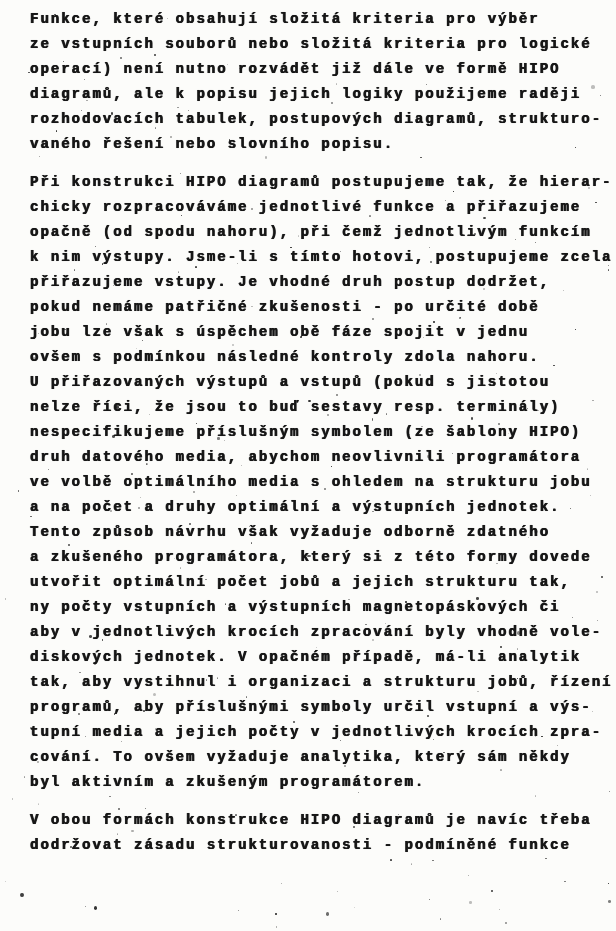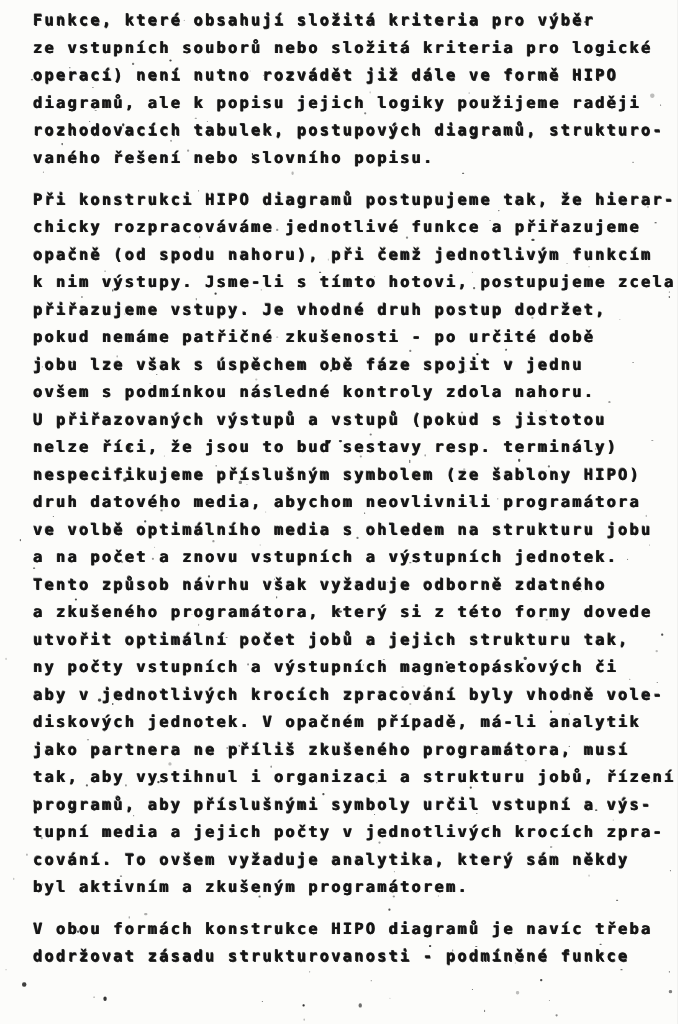--- a/index.html
+++ b/index.html
@@ -21,20 +21,21 @@
     top: 7px;
     right: 4px;
     font-family: "DejaVu Sans Mono", monospace;
     font-weight: 700;
     font-size: 14px;
     letter-spacing: 2px;
     color: var(--ink, #161616);
   }
   .para {
     margin: 0 0 13px 0;
+    font-family: Liberation Mono, monospace;
   }
   .line {
     height: 25px;
     line-height: 25px;
     white-space: pre;
     
     text-shadow:
       0.5px 0.3px 0 rgba(15,15,15,0.85),
       -0.4px -0.2px 0.4px rgba(15,15,15,0.55),
       0 0 0.7px rgba(0,0,0,0.45);
@@ -70,28 +71,27 @@
         <div class="line">k nim výstupy. Jsme-li s tímto hotovi, postupujeme zcela</div>
         <div class="line">přiřazujeme vstupy. Je vhodné druh postup dodržet,</div>
         <div class="line">pokud nemáme patřičné zkušenosti - po určité době</div>
         <div class="line">jobu lze však s úspěchem obě fáze spojit v jednu</div>
         <div class="line">ovšem s podmínkou následné kontroly zdola nahoru.</div>
         <div class="line">U přiřazovaných výstupů a vstupů (pokud s jistotou</div>
         <div class="line">nelze říci, že jsou to buď sestavy resp. terminály)</div>
         <div class="line">nespecifikujeme příslušným symbolem (ze šablony HIPO)</div>
         <div class="line">druh datového media, abychom neovlivnili programátora</div>
         <div class="line">ve volbě optimálního media s ohledem na strukturu jobu</div>
-        <div class="line">a na počet a znovu vstupních a výstupních jednotek.</div>
+        <div class="line">a na počet a druhy optimální a výstupních jednotek.</div>
         <div class="line">Tento způsob návrhu však vyžaduje odborně zdatného</div>
         <div class="line">a zkušeného programátora, který si z této formy dovede</div>
         <div class="line">utvořit optimální počet jobů a jejich strukturu tak,</div>
         <div class="line">ny počty vstupních a výstupních magnetopáskových či</div>
         <div class="line">aby v jednotlivých krocích zpracování byly vhodně vole-</div>
         <div class="line">diskových jednotek. V opačném případě, má-li analytik</div>
-        <div class="line">jako partnera ne příliš zkušeného programátora, musí</div>
         <div class="line">tak, aby vystihnul i organizaci a strukturu jobů, řízení</div>
         <div class="line">programů, aby příslušnými symboly určil vstupní a výs-</div>
         <div class="line">tupní media a jejich počty v jednotlivých krocích zpra-</div>
         <div class="line">cování. To ovšem vyžaduje analytika, který sám někdy</div>
         <div class="line">byl aktivním a zkušeným programátorem.</div>
       </div>
     <div class="para">
         <div class="line">V obou formách konstrukce HIPO diagramů je navíc třeba</div>
         <div class="line">dodržovat zásadu strukturovanosti - podmíněné funkce</div>
       </div>

